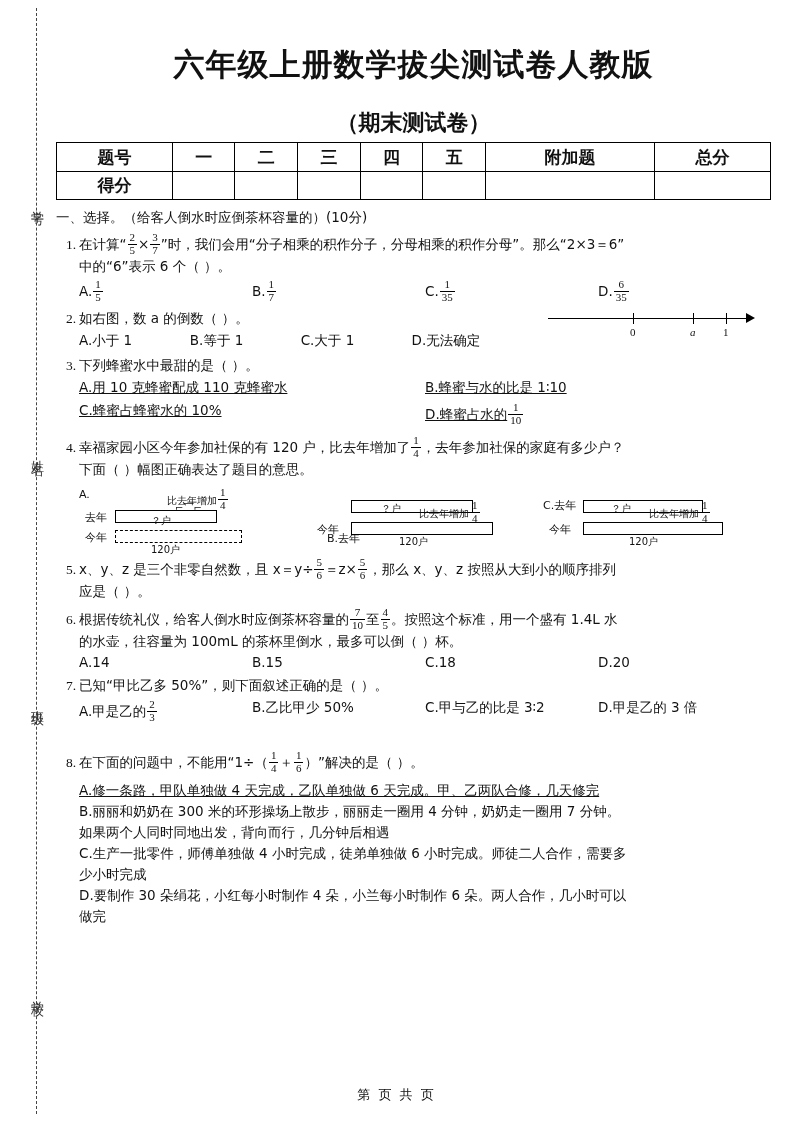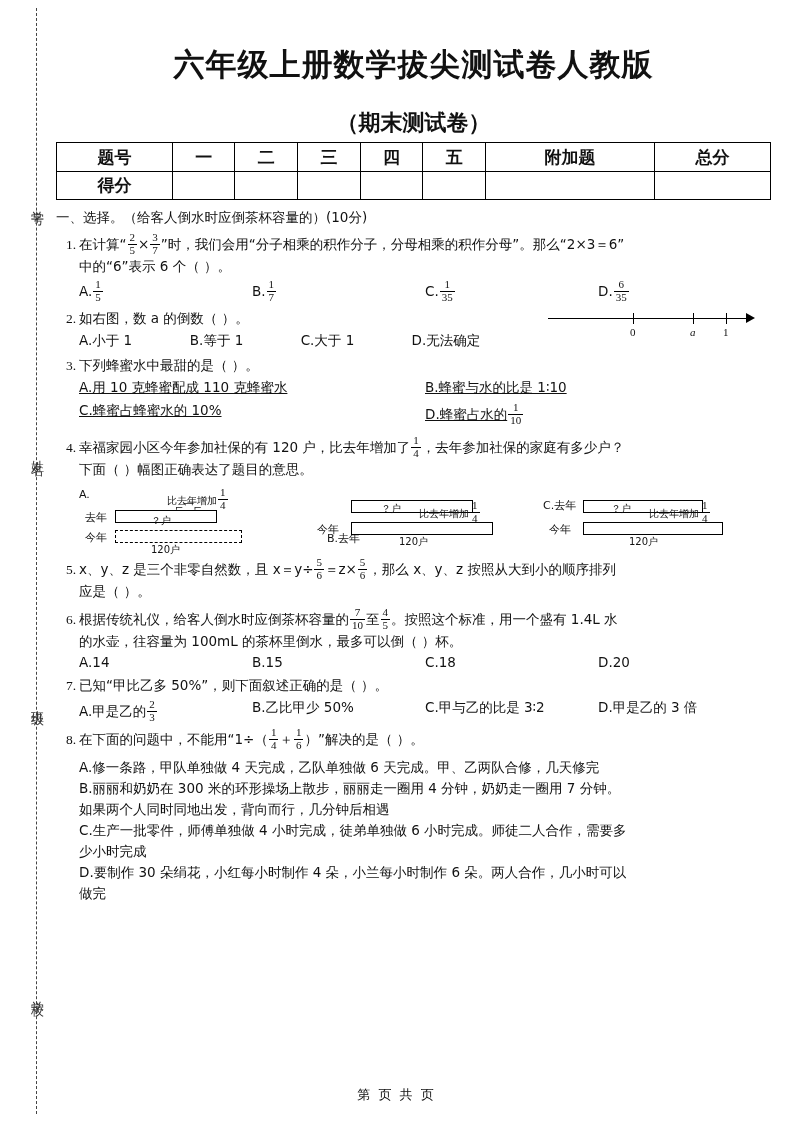--- a/index.html
+++ b/index.html
@@ -312,24 +312,24 @@
     <div class="q">
       <span class="num">7.</span><span class="body">已知“甲比乙多 50%”，则下面叙述正确的是（    ）。</span>
     </div>
     <div class="opts grid4">
       <span><span>A.甲是乙的</span><span class="frac"><span class="n">2</span><span class="d">3</span></span></span>
       <span>B.乙比甲少 50%</span>
       <span>C.甲与乙的比是 3∶2</span>
       <span>D.甲是乙的 3 倍</span>
     </div>
 
-    <div class="q" style="margin-top:4px;">
+    <div class="q" style="margin-top:27px;">
       <span class="num">8.</span><span class="body"><span>在下面的问题中，不能用“1÷（</span><span class="frac"><span class="n">1</span><span class="d">4</span></span><span>＋</span><span class="frac"><span class="n">1</span><span class="d">6</span></span><span>）”解决的是（    ）。</span></span>
     </div>
-    <div class="opt-line" style="margin-top:8px;">A.修一条路，甲队单独做 4 天完成，乙队单独做 6 天完成。甲、乙两队合修，几天修完</div>
+    <div class="opt-line" style="margin-top:8px;text-decoration:underline;">A.修一条路，甲队单独做 4 天完成，乙队单独做 6 天完成。甲、乙两队合修，几天修完</div>
     <div class="opt-line">B.丽丽和奶奶在 300 米的环形操场上散步，丽丽走一圈用 4 分钟，奶奶走一圈用 7 分钟。</div>
     <div class="opt-line">如果两个人同时同地出发，背向而行，几分钟后相遇</div>
     <div class="opt-line">C.生产一批零件，师傅单独做 4 小时完成，徒弟单独做 6 小时完成。师徒二人合作，需要多</div>
     <div class="opt-line">少小时完成</div>
     <div class="opt-line">D.要制作 30 朵绢花，小红每小时制作 4 朵，小兰每小时制作 6 朵。两人合作，几小时可以</div>
     <div class="opt-line">做完</div>
 
   </div>
 
   <div class="footer">第 页 共 页</div>

